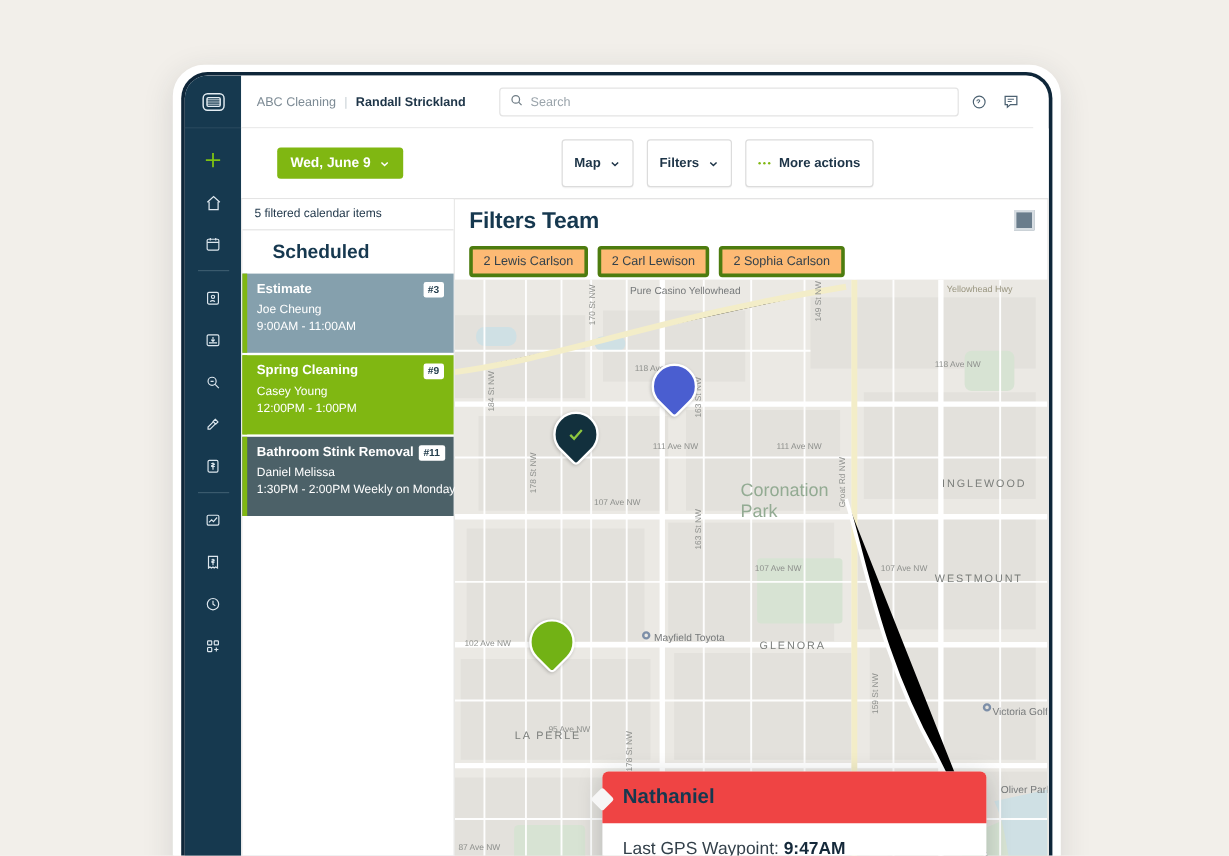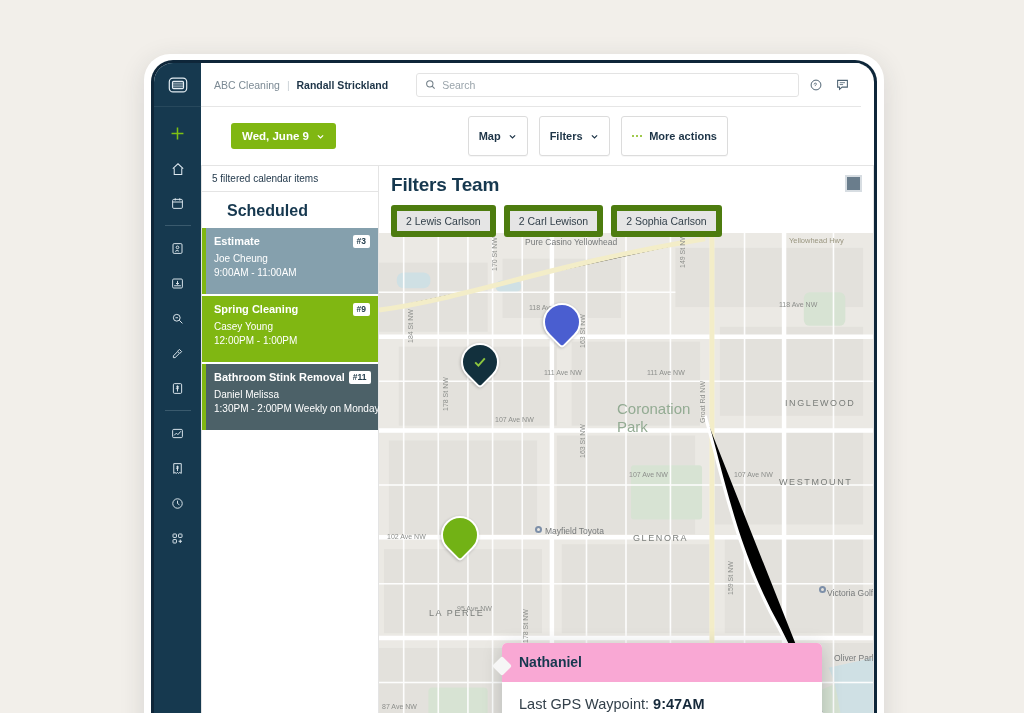--- a/index.html
+++ b/index.html
@@ -248,22 +248,22 @@
     padding: 8px 12px 0 12px;
   }
   .assign-title {
     font-size: 19px;
     font-weight: bold;
     color: #16384f;
     letter-spacing: -.2px;
   }
   .chips { display: flex; gap: 8px; margin-top: 9px; }
   .chip {
-    border: 6px solid #4d7c0f;
-    background: #e5e5e5;
+    border: 3px solid #4d7c0f;
+    background: #fdba74;
     border-radius: 3px;
     font-size: 10.5px;
     color: #33414b;
     padding: 4px 9px;
     cursor: pointer;
     white-space: nowrap;
   }
   .collapse-btn {
     position: absolute;
     right: 11px; top: 9px;
@@ -329,24 +329,24 @@
   .popup:before {
     content: "";
     position: absolute;
     left: -7px; top: 16px;
     width: 14px; height: 14px;
     background: #f6f6f6;
     transform: rotate(45deg);
     border-radius: 2px;
   }
   .popup-head {
-    background: #f9a8d4;
+    background: #ef4444;
     border-radius: 5px 5px 0 0;
     padding: 11px 17px 12px;
-    font-size: 14px;
+    font-size: 17px;
     font-weight: bold;
     color: #16384f;
   }
   .popup-row {
     padding: 14px 17px;
     font-size: 14.5px;
     color: #33404a;
   }
   .popup-row b { color: #15293a; }
 </style>

